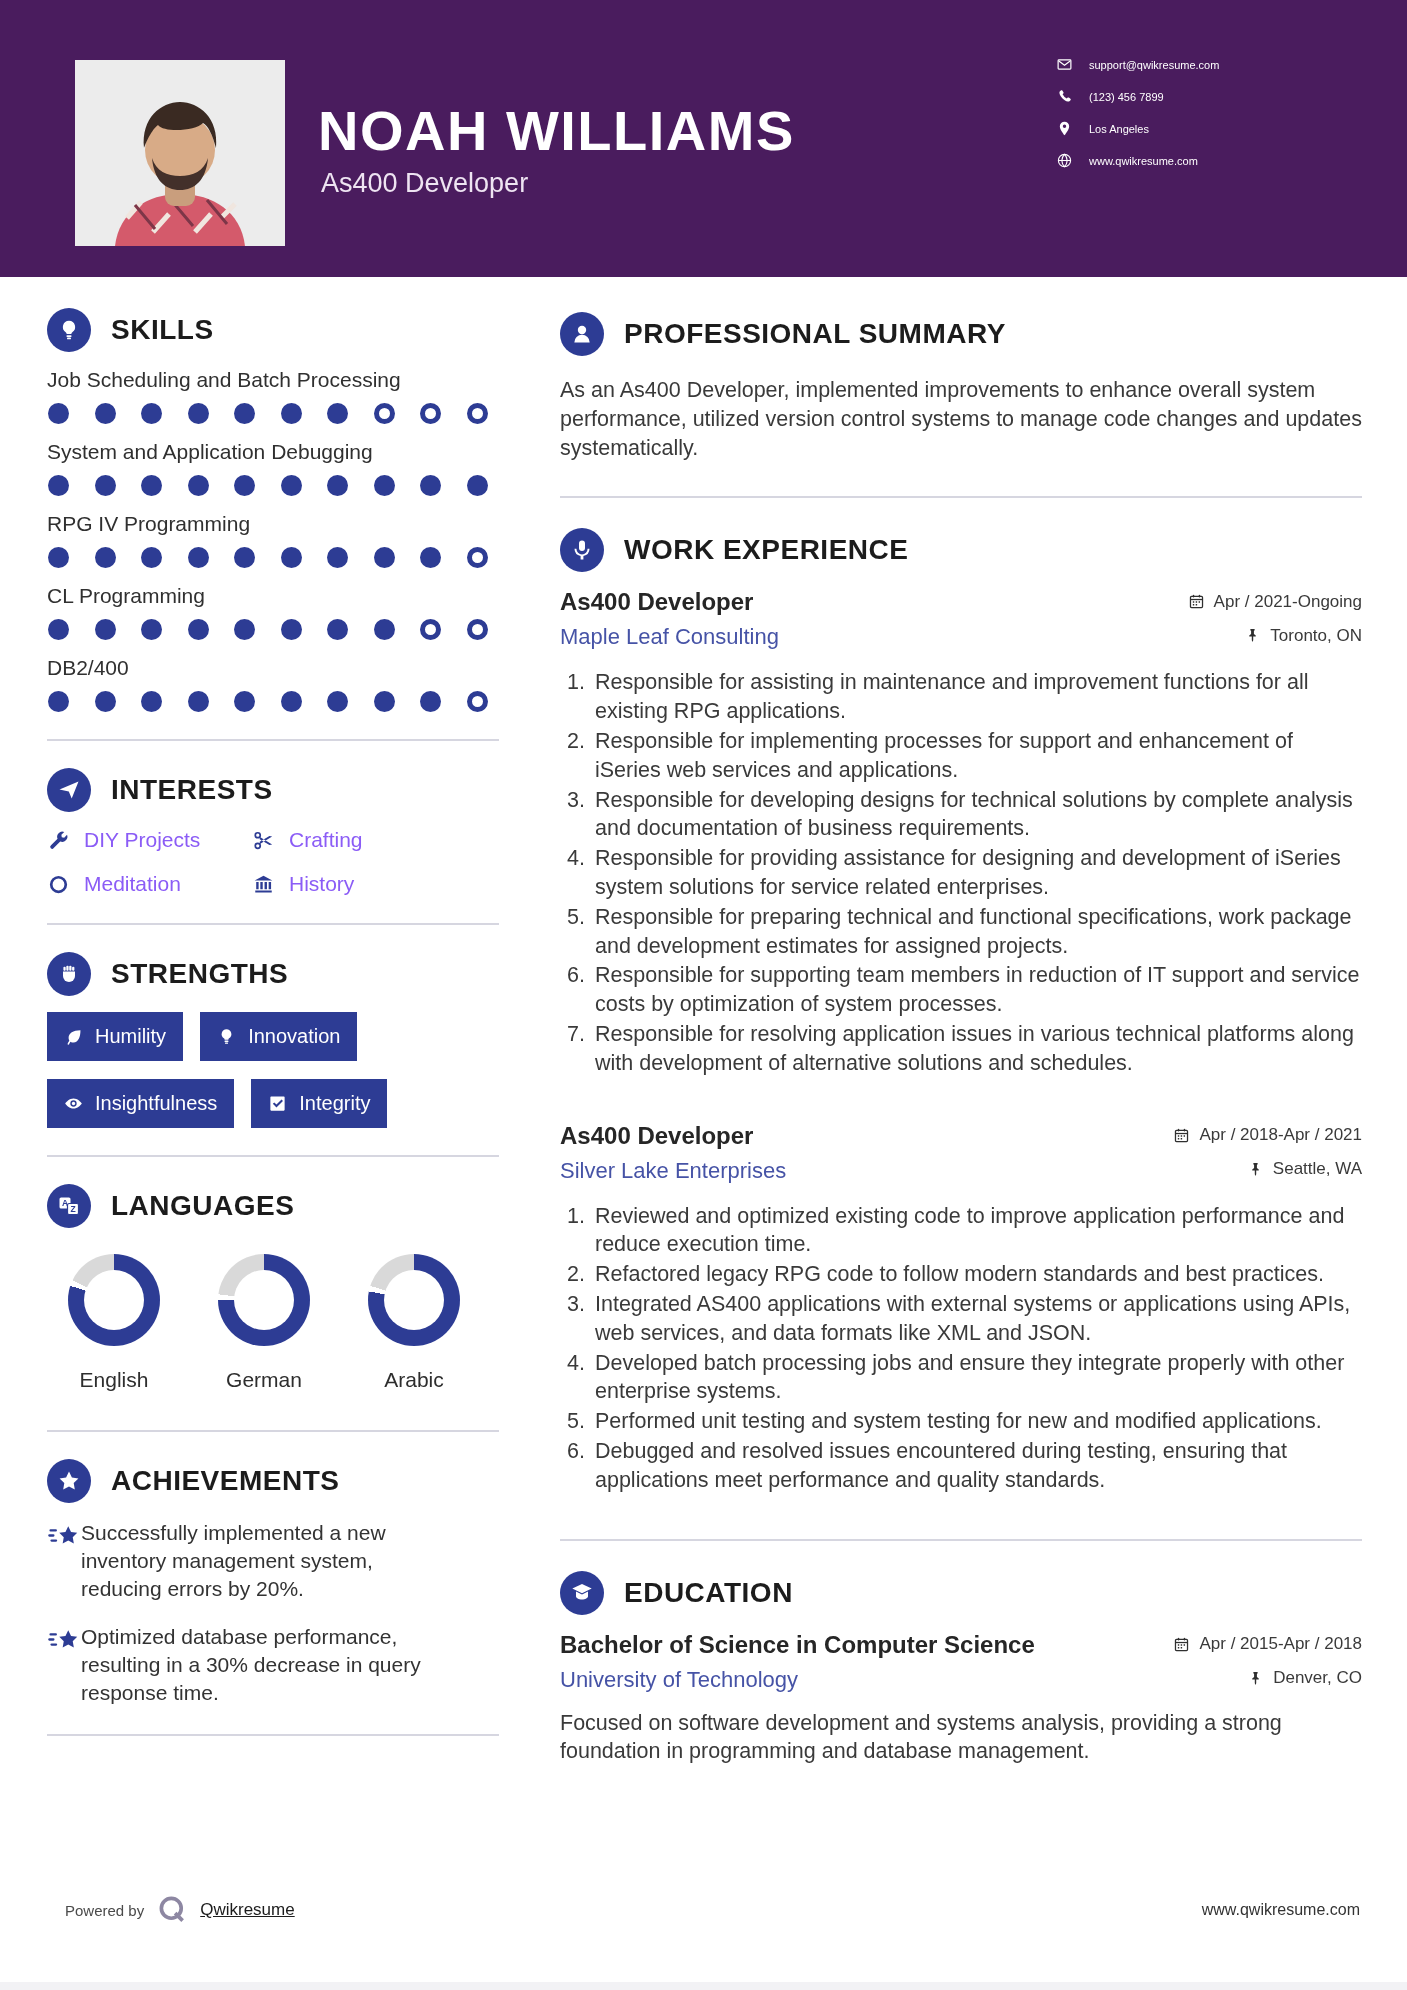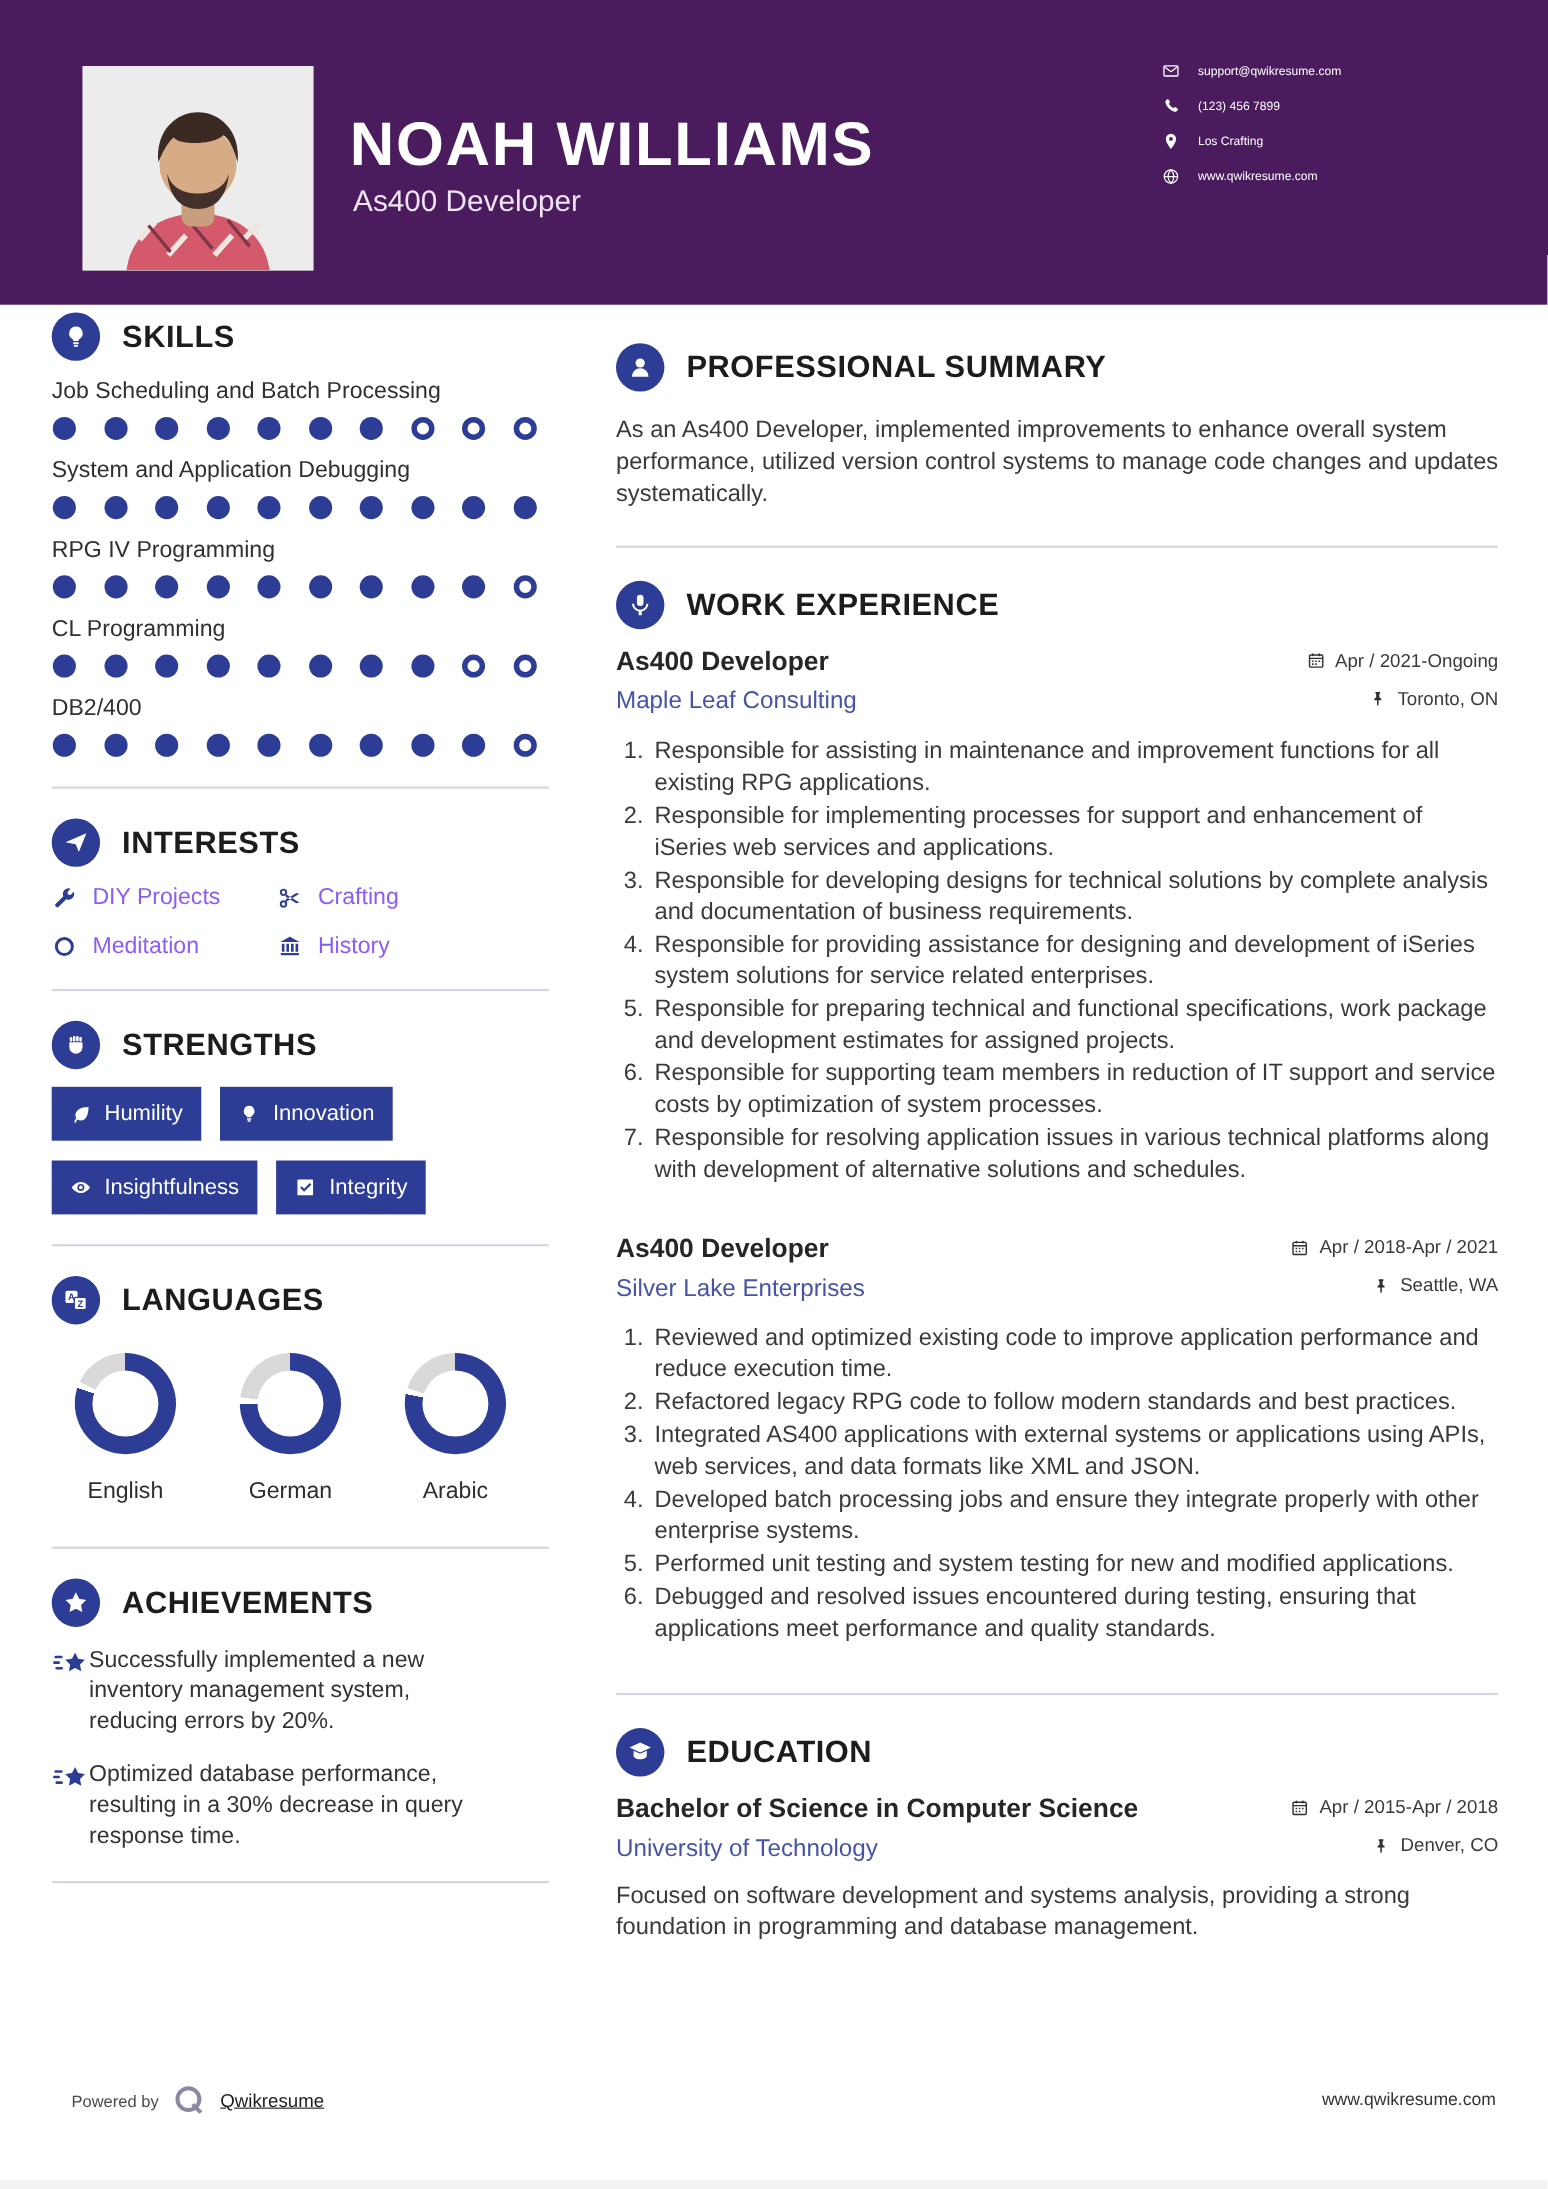--- a/index.html
+++ b/index.html
@@ -20,21 +20,21 @@
   .photo{position:absolute;left:75px;top:60px;width:210px;height:186px;background:#ececec;overflow:hidden;}
   .photo svg{display:block;width:100%;height:100%;}
   .name{position:absolute;left:318px;top:98px;font-size:56px;font-weight:800;color:#ffffff;letter-spacing:1.5px;}
   .role-sub{position:absolute;left:321px;top:168px;font-size:27px;font-weight:400;color:#eee4f2;}
   .contacts{position:absolute;left:1056px;top:56px;display:flex;flex-direction:column;gap:15px;}
   .c-row{display:flex;align-items:center;gap:16px;color:#ffffff;font-size:11px;}
   .c-row .ic{width:17px;height:17px;display:inline-flex;}
   .c-row .ic svg{width:100%;height:100%;}
 
   
-  .sidebar{position:absolute;left:47px;top:284px;width:452px;}
+  .sidebar{position:absolute;left:47px;top:308px;width:452px;}
   .main{position:absolute;left:560px;top:312px;width:802px;}
 
   .sec-head{display:flex;align-items:center;gap:20px;margin-bottom:16px;}
   .sec-ic{width:44px;height:44px;border-radius:50%;background:var(--accent);color:#fff;
           display:flex;align-items:center;justify-content:center;flex:none;}
   .sec-ic svg{width:24px;height:24px;}
   .sec-title{font-size:28px;font-weight:800;color:var(--title);letter-spacing:.5px;}
 
   hr.div{border:0;height:2px;background:var(--divider);margin:27px 0;}
 
@@ -131,21 +131,21 @@
             </svg>
           </span>
           <span>(123) 456 7899</span>
         </div>
         <div class="c-row">
           <span class="ic">
             <svg viewBox="0 0 24 24" fill="currentColor">
               <path d="M12 2.3A6.6 6.6 0 0 0 5.4 8.9c0 4.9 6.6 12.8 6.6 12.8s6.6-7.9 6.6-12.8A6.6 6.6 0 0 0 12 2.3zm0 9a2.4 2.4 0 1 1 0-4.8 2.4 2.4 0 0 1 0 4.8z"></path>
             </svg>
           </span>
-          <span>Los Crafting</span>
+          <span>Los Angeles</span>
         </div>
         <div class="c-row">
           <span class="ic">
             <svg viewBox="0 0 24 24" fill="none" stroke="currentColor" stroke-width="1.6">
               <circle cx="12" cy="12" r="8.6"></circle>
               <path d="M3.4 12h17.2M12 3.4c-5 5-5 12.2 0 17.2 5-5 5-12.2 0-17.2z"></path>
             </svg>
           </span>
           <span>www.qwikresume.com</span>
         </div>

